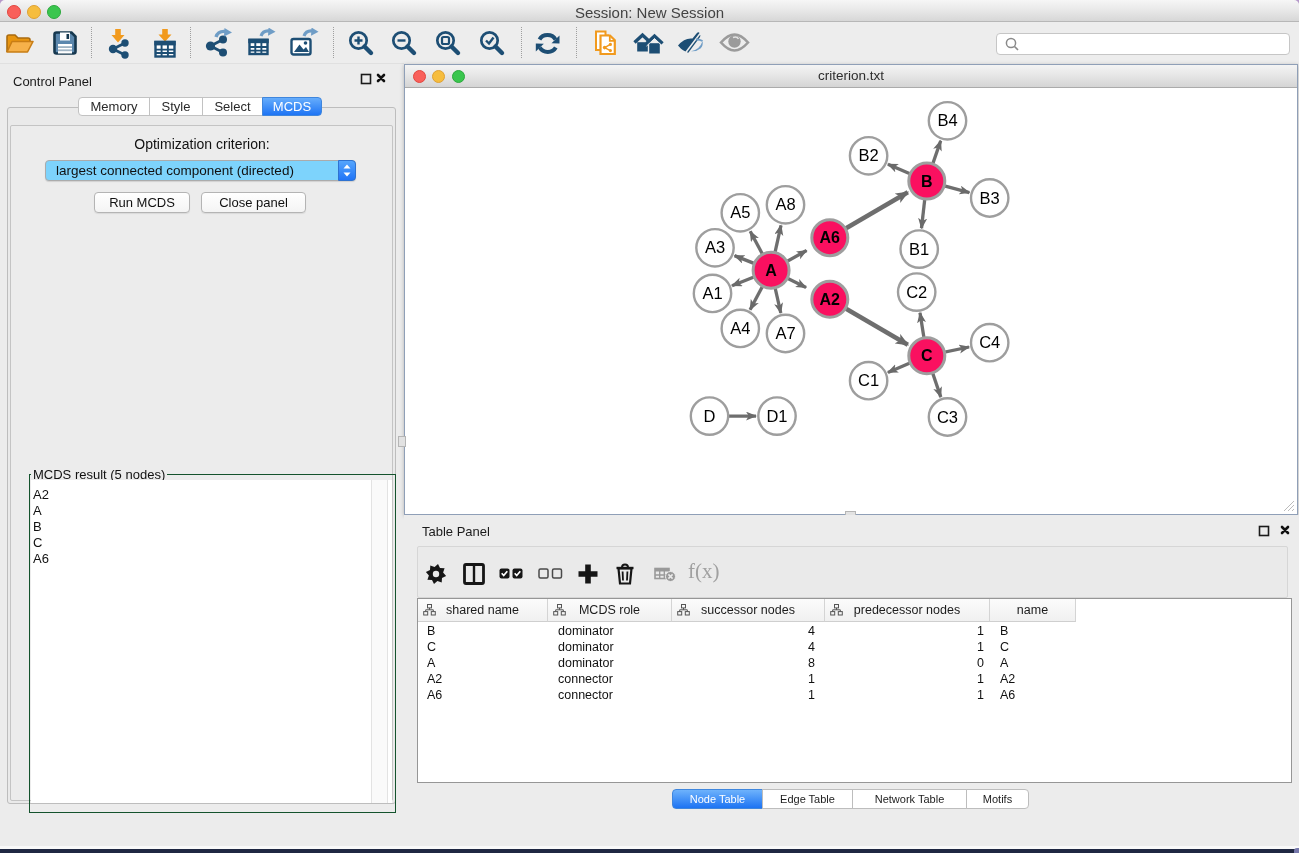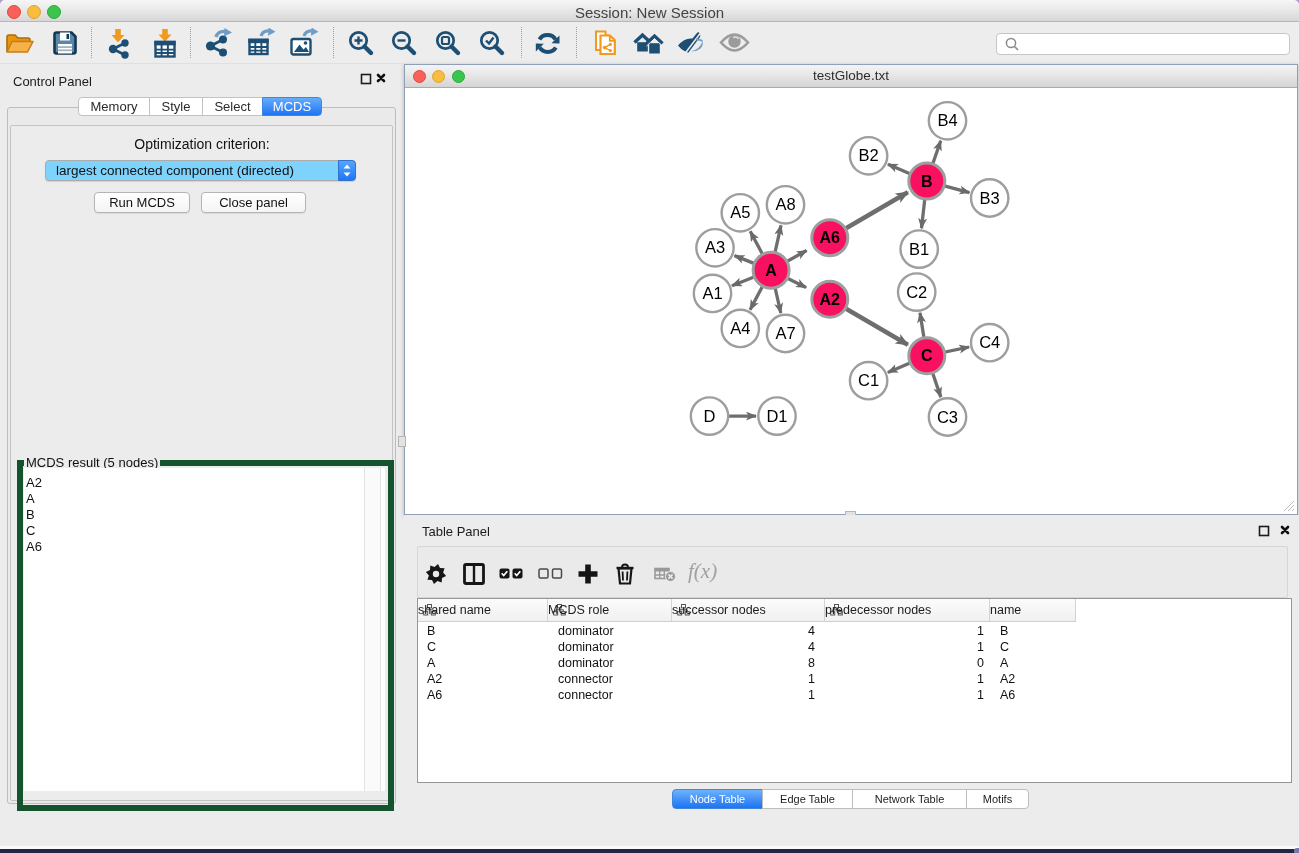--- a/index.html
+++ b/index.html
@@ -23,40 +23,40 @@
 .paneico{position:absolute;top:9px}
 #cp-tabs{position:absolute;left:78px;top:33px;height:19px}
 .cptab{position:absolute;top:0;height:17px;background:#fff;border:1px solid #c2c2c2;font-size:13px;color:#2a2a2a;text-align:center;line-height:17px}
 #tabpane{position:absolute;left:7px;top:43px;width:387px;height:695px;border:1px solid #bdbdbd;border-radius:3px;background:#eaeaea}
 #innerpane{position:absolute;left:10px;top:61px;width:381px;height:674px;border:1px solid #c4c4c4;border-radius:2px;background:#ececec}
 #optlabel{position:absolute;left:0;width:100%;top:72px;text-align:center;font-size:14px;color:#111}
 #combo{position:absolute;left:45px;top:96px;width:309px;height:19px;background:#7dd3fc;border:1px solid #ababab;border-radius:4px;box-shadow:0 1px 1px rgba(0,0,0,.12)}
 #combo .ctext{position:absolute;left:10px;top:2px;font-size:13.5px;color:#111}
 #combo .step{position:absolute;right:-1px;top:-1px;width:16px;height:19px;background:linear-gradient(#55a5fd,#2175f7);border:1px solid #2f72d0;border-radius:0 4px 4px 0}
 .btn{position:absolute;height:19px;background:linear-gradient(#ffffff,#f4f4f4);border:1px solid #b4b4b4;border-radius:4px;font-size:13px;color:#111;text-align:center;line-height:19px;box-shadow:0 1px 1px rgba(0,0,0,.08)}
-#fieldset{position:absolute;left:17px;top:391px;width:365px;height:344px;border:6px solid #14532d;padding:0;margin:0}
+#fieldset{position:absolute;left:17px;top:391px;width:365px;height:344px;border:1px solid #14532d;padding:0;margin:12px}
 #fieldset legend{font-size:13px;color:#111;margin-left:1px;padding:0 2px}
 #mcdslist{position:absolute;left:1px;top:-2px;width:361px;height:323px;background:#fff}
 #mcdslist .row{font-size:13px;color:#111;padding-left:2px;height:16px;line-height:16px}
 #mcdslist{padding-top:0}
 #mcdslist .row:first-child{margin-top:7px}
 #mcdsscroll{position:absolute;right:4px;top:0;width:15px;height:323px;background:#fafafa;border-left:1px solid #e3e3e3;border-right:1px solid #e3e3e3}
 
 #netwin{position:absolute;left:404px;top:64px;width:892px;height:449px;background:#fff;border:1px solid #8f9fb7;box-shadow:0 1px 4px rgba(0,0,0,.25)}
 #nw-titlebar{position:absolute;left:0;top:0;width:100%;height:22px;background:linear-gradient(#f4f4f4,#e7e7e7 45%,#d5d5d5);border-bottom:1px solid #ababab}
 #nw-titlebar .title{position:absolute;left:0;right:0;top:3px;text-align:center;font-size:13.5px;color:#2d2d2d}
 .tls{position:absolute;width:11px;height:11px;border-radius:50%;top:5px}
 #nw-canvas{position:absolute;left:0;top:23px;width:892px;height:426px;background:#fff}
 
 #tablepanel{position:absolute;left:404px;top:515px;width:895px;height:298px;background:#ececec}
 #tp-title{position:absolute;left:18px;top:9px;font-size:13px;color:#1b1b1b}
 #tbltoolbar{position:absolute;left:13px;top:31px;width:869px;height:50px;background:#eaeaea;border:1px solid #d6d6d6;border-radius:2px}
 #tblbox{position:absolute;left:13px;top:83px;width:873px;height:183px;background:#fff;border:1px solid #969696}
 .hdrcell{position:absolute;top:0;height:22px;background:linear-gradient(#fbfbfb,#f0f0f0);border-right:1px solid #d4d4d4;border-bottom:1px solid #cfcfcf;font-size:12.5px;color:#1c1c1c}
-.hdrcell .lbl{position:absolute;left:0;right:0;top:4px;}
+.hdrcell .lbl{position:absolute;left:0;right:0;top:4px;text-align:center}
 .cell{position:absolute;font-size:12.5px;color:#111;height:16px;line-height:16px}
 .tabstrip{position:absolute;top:274px;height:20px}
 .btab{position:absolute;top:0;height:18px;background:#fff;border:1px solid #bdbdbd;font-size:11px;color:#1d1d1d;text-align:center;line-height:18px}
 .btab.sel{background:linear-gradient(#6eb2fc,#1d73f3);color:#fff;border-color:#3f86dd}
 
 #statusbar{position:absolute;left:0;top:813px;width:1299px;height:36px;background:#ececec;border-top:1px solid #c9c9c9}
 #listbtn{position:absolute;left:9px;top:10px;width:27px;height:20px;background:#fbfbfb;border:1px solid #ababab;border-radius:2px}
 #membtn{position:absolute;left:1214px;top:8px;width:73px;height:22px;background:#f6f6f6;border:1px solid #b2b2b2;font-size:11.5px;color:#111}
 #darkstrip{position:absolute;left:0;top:849px;width:1299px;height:4px;background:#1f2742}
 svg{display:block}
@@ -219,21 +219,21 @@
           <div class="row">A6</div>
       <div id="mcdsscroll"></div>
     </div>
   </fieldset>
 </div>
 <div id="netwin">
   <div id="nw-titlebar">
     <div class="tls" style="left:8px;background:#f9605a;border:1px solid #e2463f"></div>
     <div class="tls" style="left:27px;background:#f6bd3e;border:1px solid #dfa133"></div>
     <div class="tls" style="left:47px;background:#3ac64e;border:1px solid #2ca83d"></div>
-    <div class="title">testGlobe.txt</div>
+    <div class="title">criterion.txt</div>
   </div>
   <div id="nw-canvas">
         <svg width="893" height="426" viewBox="0 0 893 426" style="position:absolute;left:0;top:0">
 <defs>
 <marker id="arr" markerWidth="12" markerHeight="10" refX="10" refY="4.5" orient="auto" markerUnits="userSpaceOnUse">
               <path d="M0,0 L11,4.5 L0,9 L2.8,4.5 Z" fill="#6a6a6a"></path>
             </marker>
 <marker id="arrbig" markerWidth="15" markerHeight="12" refX="12" refY="5.5" orient="auto" markerUnits="userSpaceOnUse">
               <path d="M0,0 L13.5,5.5 L0,11 L3.4,5.5 Z" fill="#6a6a6a"></path>
             </marker>
@@ -342,21 +342,21 @@
           <path d="M8,5.5 Q8,2.5 11,2.5 Q14,2.5 14,5.5" fill="none" stroke="#161616" stroke-width="2"></path>
           <path d="M8.6,9.5 L9,18.5 M13.4,9.5 L13,18.5" stroke="#161616" stroke-width="1.8"></path>
         </svg>
         <svg style="position:absolute;left:236px;top:19px" width="23" height="17">
           <rect x="1" y="2.5" width="14" height="10" fill="none" stroke="#999999" stroke-width="1.6"></rect>
           <rect x="1" y="2.5" width="14" height="3" fill="#999999"></rect>
           <path d="M5.7,3 L5.7,12.5 M10.3,3 L10.3,12.5 M1,9 L15,9" stroke="#999999" stroke-width="1.3"></path>
           <circle cx="16.5" cy="10.5" r="5" fill="#999999" stroke="#eaeaea" stroke-width="1"></circle>
           <path d="M14.4,8.4 L18.6,12.6 M18.6,8.4 L14.4,12.6" stroke="#eaeaea" stroke-width="1.5"></path>
         </svg>
-        <div style="position:absolute;left:270px;top:12px;font-family:'Liberation Serif',serif;font-style:italic;font-size:21px;color:#a0a0a0">f(x)</div>
+        <div style="position:absolute;left:270px;top:12px;font-family:'Liberation Serif',serif;font-size:21px;color:#a0a0a0">f(x)</div>
       </div>
   <div id="tblbox">
         <div class="hdrcell" style="left:0px;width:129px">
           <svg style="position:absolute;left:5px;top:5px" width="13" height="12">
             <rect x="4.5" y="0.5" width="4" height="3.4" fill="none" stroke="#555" stroke-width="1"></rect>
             <rect x="0.7" y="7.6" width="4" height="3.4" fill="none" stroke="#555" stroke-width="1"></rect>
             <rect x="8.3" y="7.6" width="4" height="3.4" fill="none" stroke="#555" stroke-width="1"></rect>
             <path d="M6.5,4 L6.5,5.8 M2.7,7.5 L2.7,5.8 L10.3,5.8 L10.3,7.5" fill="none" stroke="#555" stroke-width="1"></path>
           </svg>
           <div class="lbl">shared name</div>

